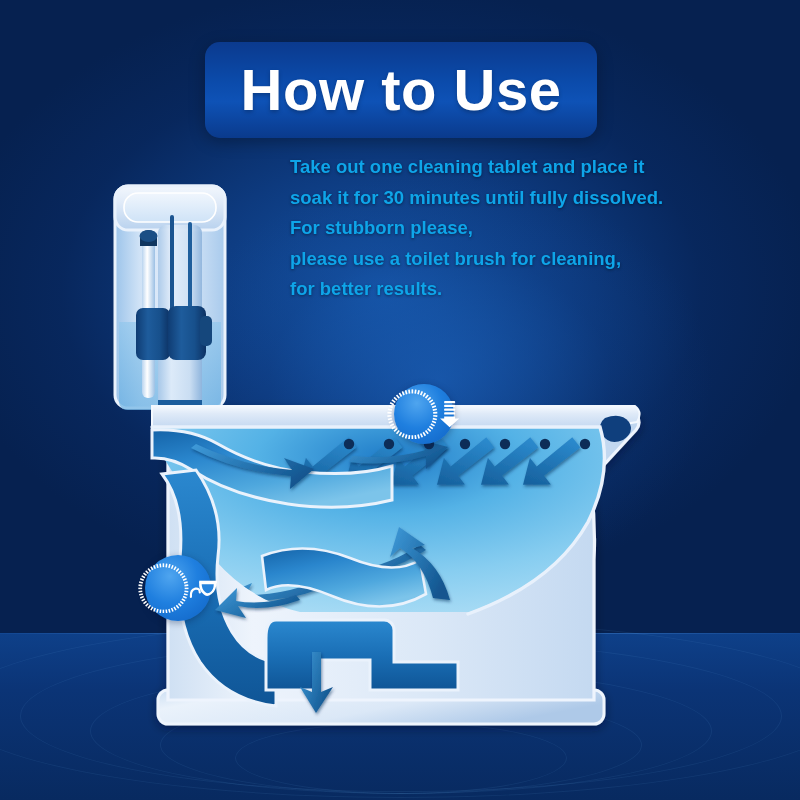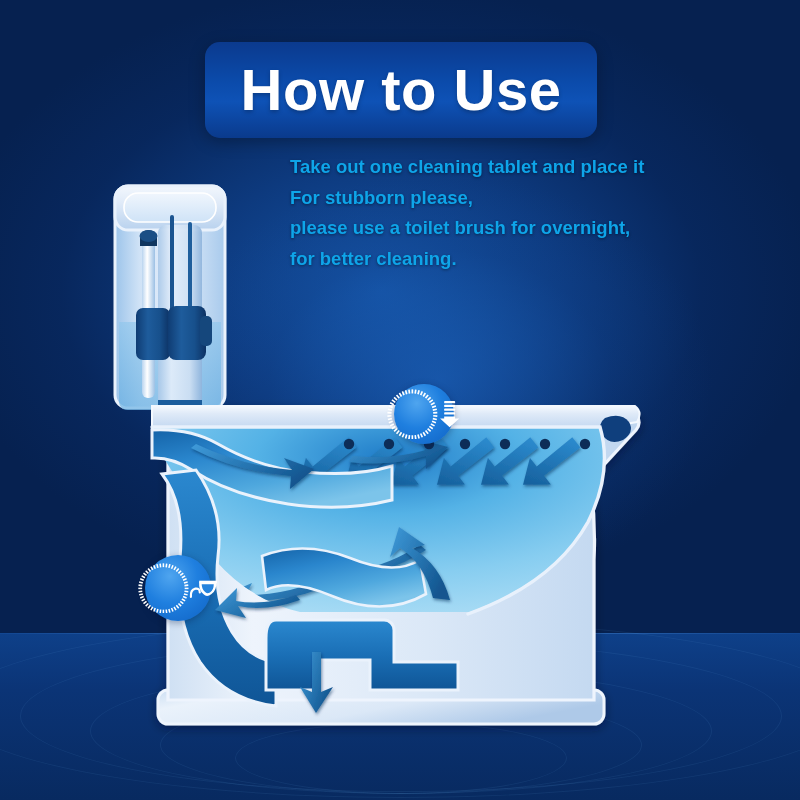--- a/index.html
+++ b/index.html
@@ -442,18 +442,19 @@
       <path d="M16,5.5 h28 v4 h-28 z" fill="#ffffff"></path>
     </svg>
   </div>
 
   <div class="title-badge">
     <span>How to Use</span>
   </div>
 
   <div class="body-text">
     <div>Take out one cleaning tablet and place it</div>
+    <div>soak it for 30 minutes until fully dissolved.</div>
     <div>For stubborn please,</div>
-    <div>please use a toilet brush for overnight,</div>
-    <div>for better cleaning.</div>
+    <div>please use a toilet brush for cleaning,</div>
+    <div>for better results.</div>
   </div>
 
 </div>
 
 </body></html>

